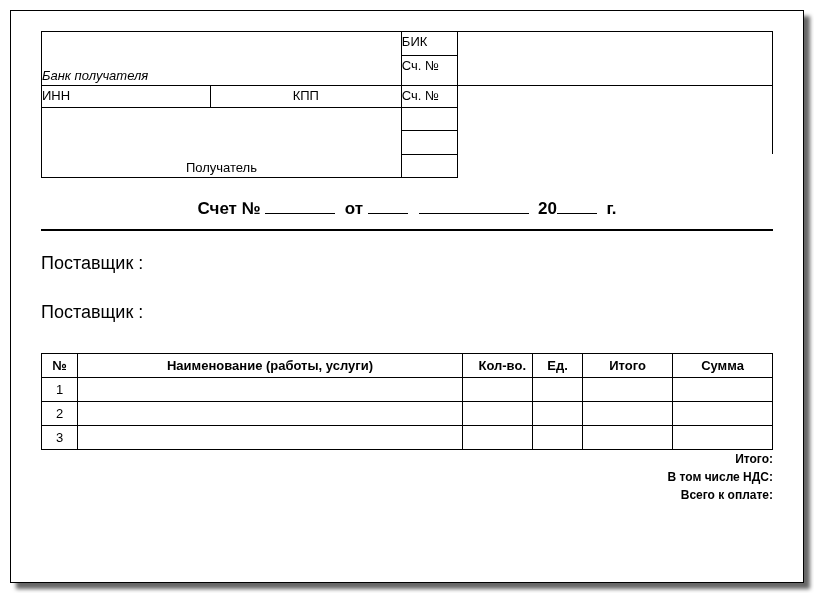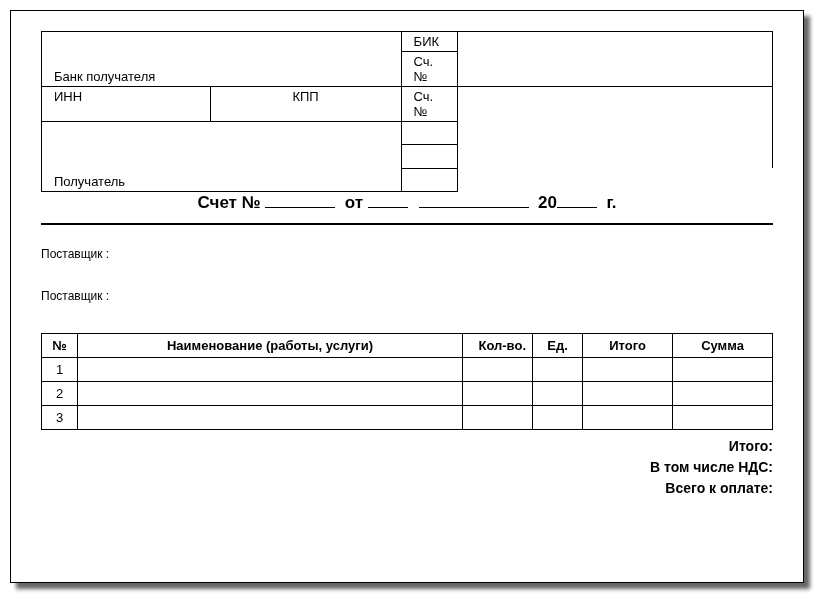--- a/index.html
+++ b/index.html
@@ -21,66 +21,69 @@
     padding: 20px 30px;
     position: relative;
   }
   .bank-table {
     border-collapse: collapse;
     width: 100%;
     font-size: 13px;
   }
   .bank-table td {
     border: 1px solid #000;
-    padding: 2px 12px;
+    padding: 2px 0;
     vertical-align: top;
   }
   .bank-label {
     vertical-align: bottom !important;
     height: 50px;
+    font-style: italic;
   }
   .bank-label span {
     display: block;
     margin-top: 34px;
   }
   .inn-cell, .kpp-cell {
     height: 22px;
   }
   .recipient-cell {
     height: 70px;
     vertical-align: bottom !important;
   }
   .recipient-cell span {
     display: block;
+    text-align: center;
   }
   .mini-cell {
     width: 50px;
   }
   .right-wide {
     width: 280px;
   }
   .title-line {
     text-align: center;
     font-weight: bold;
     font-size: 17px;
+    margin-top: 20px;
     padding-bottom: 8px;
   }
   .title-line .blank {
     display: inline-block;
     border-bottom: 1px solid #000;
     height: 16px;
     vertical-align: baseline;
   }
   .hr {
     border: none;
     border-top: 2px solid #000;
     margin-top: 2px;
   }
   .party {
-    font-size: 12px;
+    font-size: 18px;
     margin-top: 22px;
   }
   .items-table {
     border-collapse: collapse;
     width: 100%;
     font-size: 13px;
     margin-top: 30px;
   }
   .items-table th, .items-table td {
     border: 1px solid #000;
@@ -94,23 +97,22 @@
   .items-table .col-name { width: auto; }
   .items-table .col-qty { width: 70px; text-align: right; }
   .items-table .col-unit { width: 50px; margin-left: 24px; }
   .items-table .col-price { width: 90px; }
   .items-table .col-sum { width: 100px; }
   .items-table tbody td {
     height: 24px;
   }
   .totals {
     text-align: right;
-    font-size: 14px;
+    font-size: 12px;
     font-weight: bold;
-    margin-top: 6px;
     line-height: 1.5;
   }
 </style>
 </head>
 <body>
 
 <div class="document">
 
   <table class="bank-table">
     <tbody>

